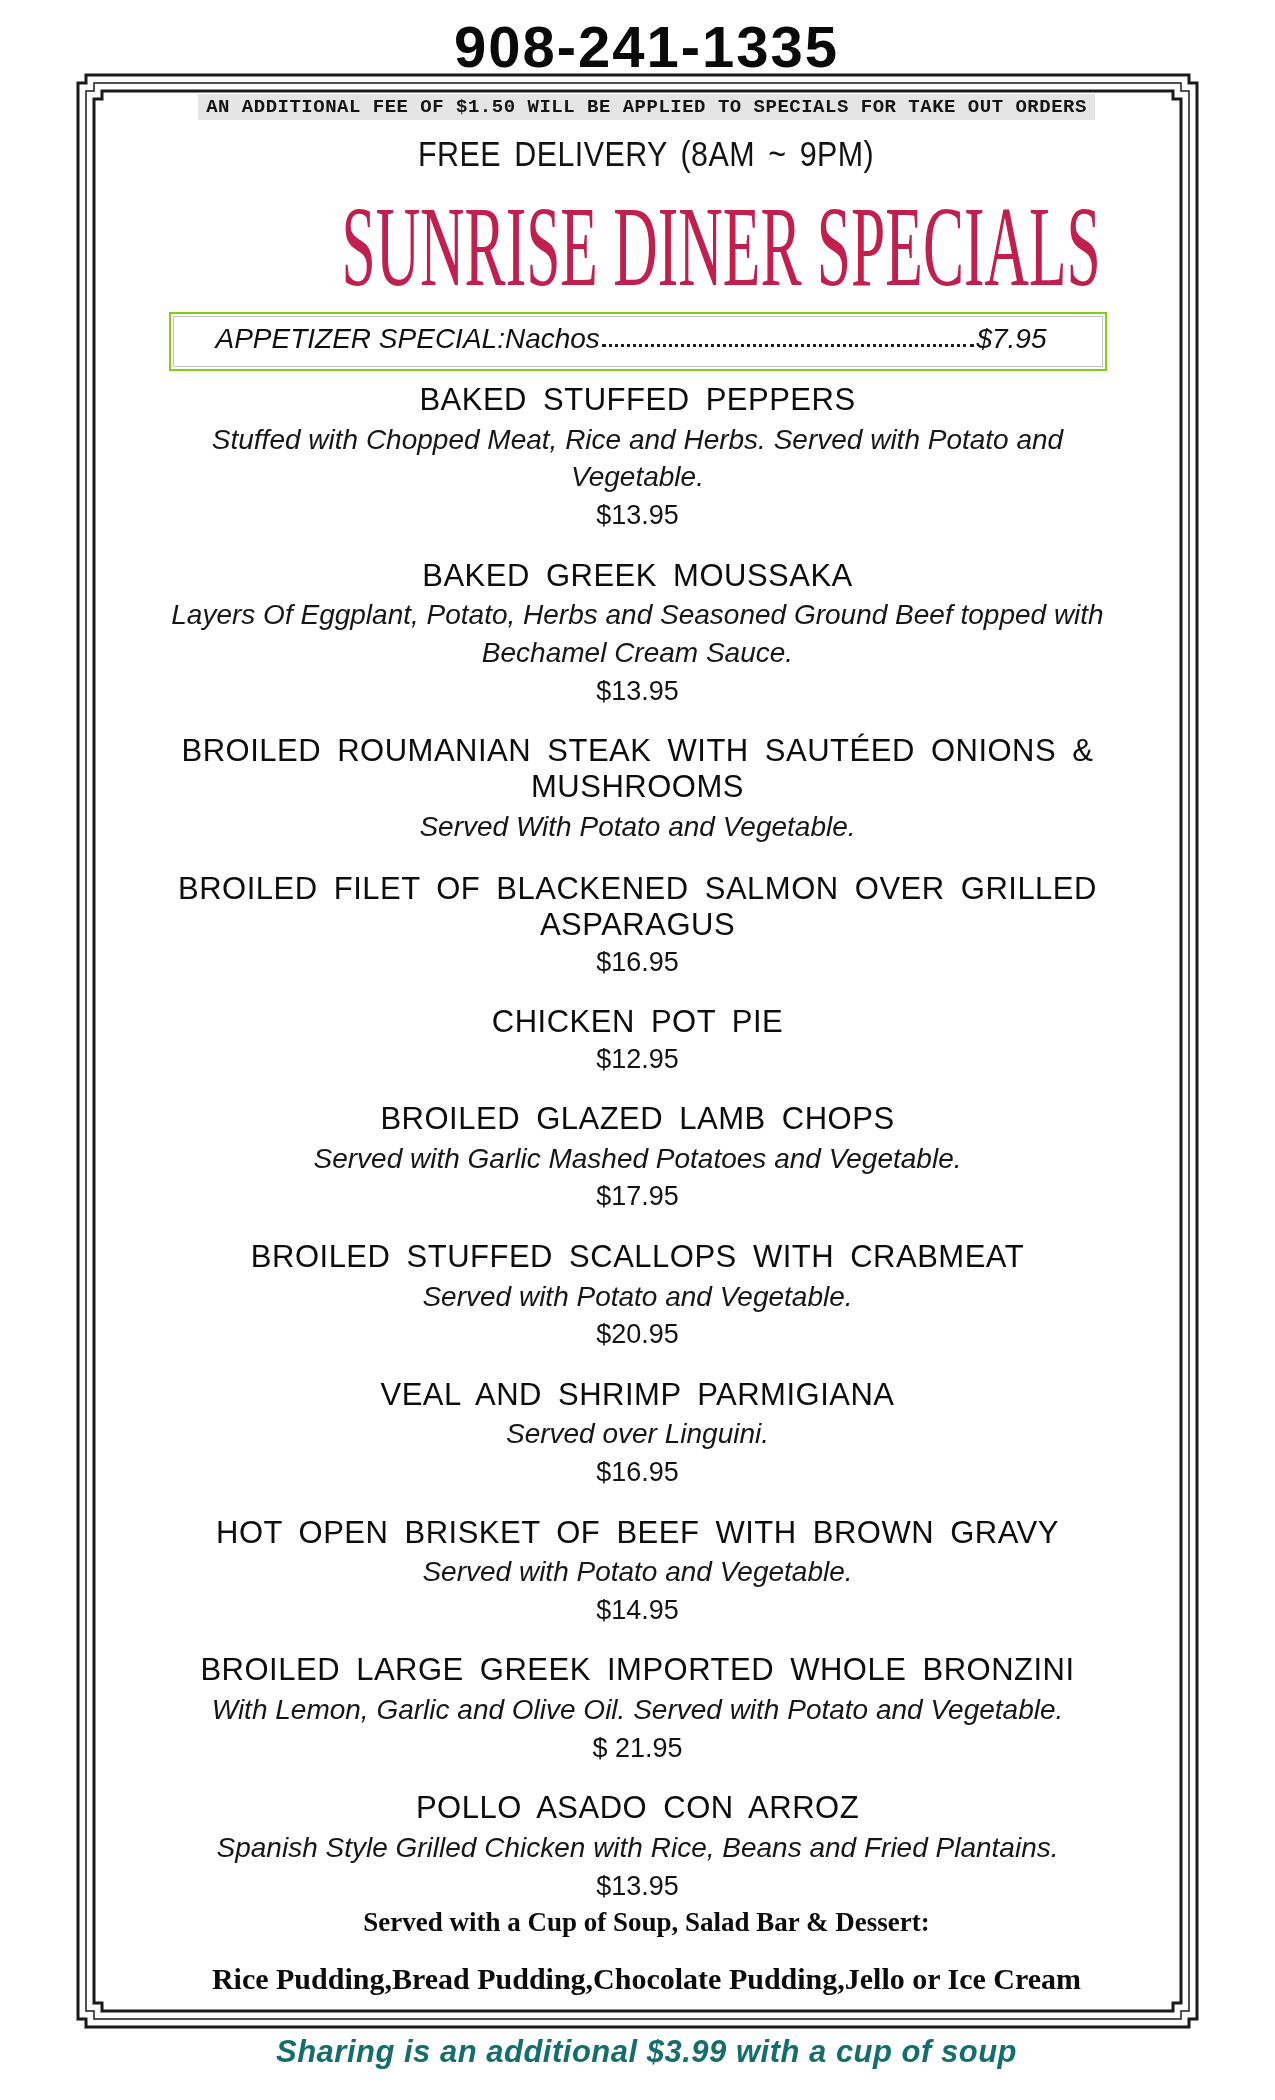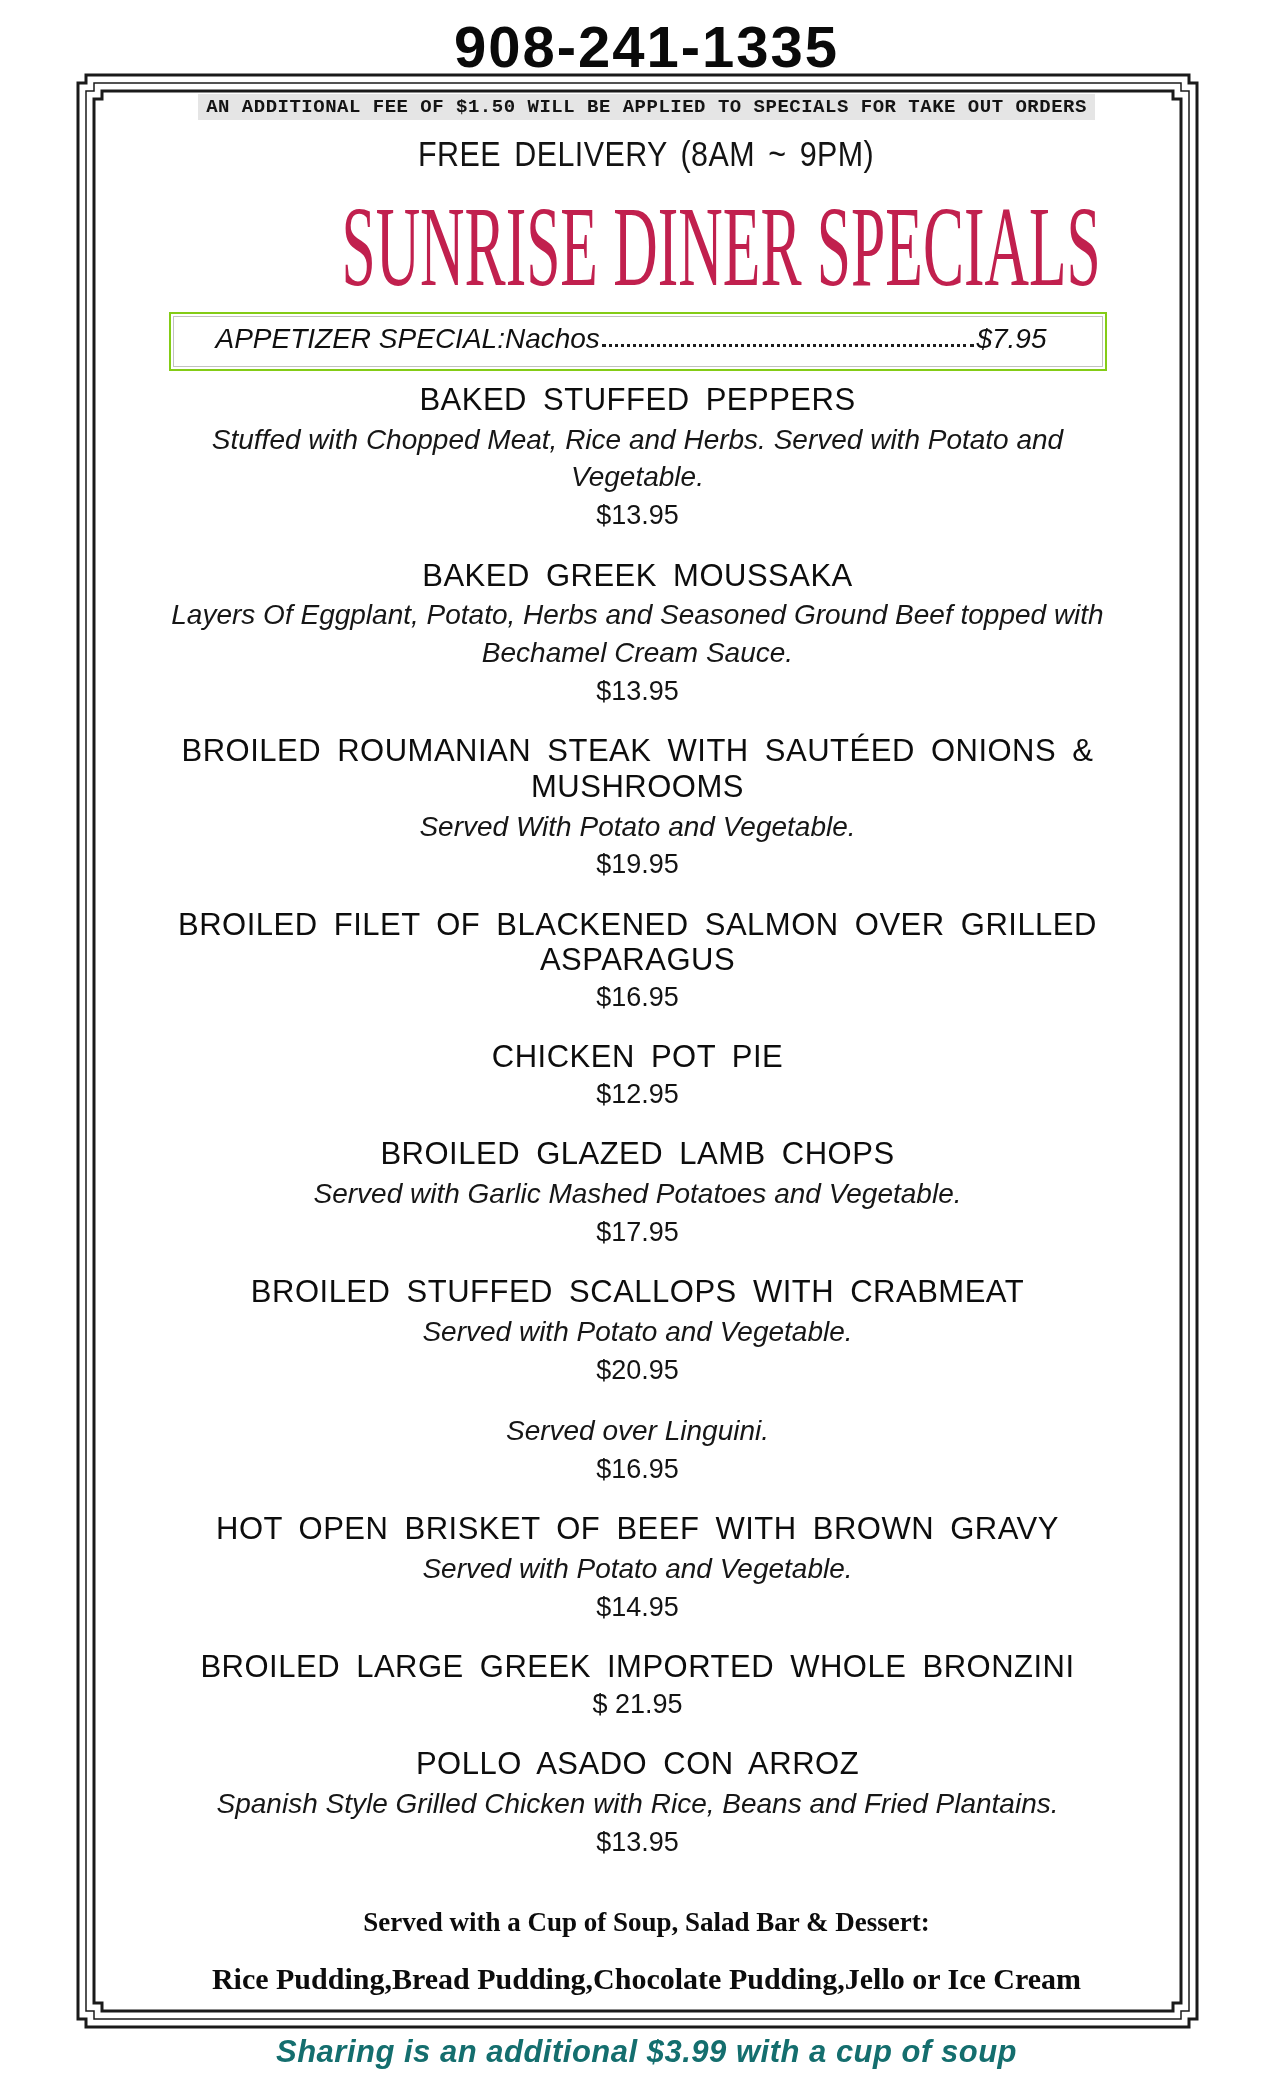--- a/index.html
+++ b/index.html
@@ -132,21 +132,20 @@
 
   <div class="item">
     <h3 class="item-name">BAKED GREEK MOUSSAKA</h3>
     <p class="item-desc">Layers Of Eggplant, Potato, Herbs and Seasoned Ground Beef topped with Bechamel Cream Sauce.</p>
     <p class="item-price">$13.95</p>
   </div>
 
   <div class="item">
     <h3 class="item-name">BROILED ROUMANIAN STEAK WITH SAUTÉED ONIONS &amp; MUSHROOMS</h3>
     <p class="item-desc">Served With Potato and Vegetable.</p>
-    <p class="item-price">$19.95</p>
   </div>
 
   <div class="item">
     <h3 class="item-name">BROILED FILET OF BLACKENED SALMON OVER GRILLED ASPARAGUS</h3>
 
     <p class="item-price">$16.95</p>
   </div>
 
   <div class="item">
     <h3 class="item-name">CHICKEN POT PIE</h3>
@@ -160,32 +159,34 @@
     <p class="item-price">$17.95</p>
   </div>
 
   <div class="item">
     <h3 class="item-name">BROILED STUFFED SCALLOPS WITH CRABMEAT</h3>
     <p class="item-desc">Served with Potato and Vegetable.</p>
     <p class="item-price">$20.95</p>
   </div>
 
   <div class="item">
+    <h3 class="item-name">VEAL AND SHRIMP PARMIGIANA</h3>
     <p class="item-desc">Served over Linguini.</p>
     <p class="item-price">$16.95</p>
   </div>
 
   <div class="item">
     <h3 class="item-name">HOT OPEN BRISKET OF BEEF WITH BROWN GRAVY</h3>
     <p class="item-desc">Served with Potato and Vegetable.</p>
     <p class="item-price">$14.95</p>
   </div>
 
   <div class="item">
     <h3 class="item-name">BROILED LARGE GREEK IMPORTED WHOLE BRONZINI</h3>
+    <p class="item-desc">With Lemon, Garlic and Olive Oil. Served with Potato and Vegetable.</p>
     <p class="item-price">$ 21.95</p>
   </div>
 
   <div class="item">
     <h3 class="item-name">POLLO ASADO CON ARROZ</h3>
     <p class="item-desc">Spanish Style Grilled Chicken with Rice, Beans and Fried Plantains.</p>
     <p class="item-price">$13.95</p>
   </div>
 </div>
 

